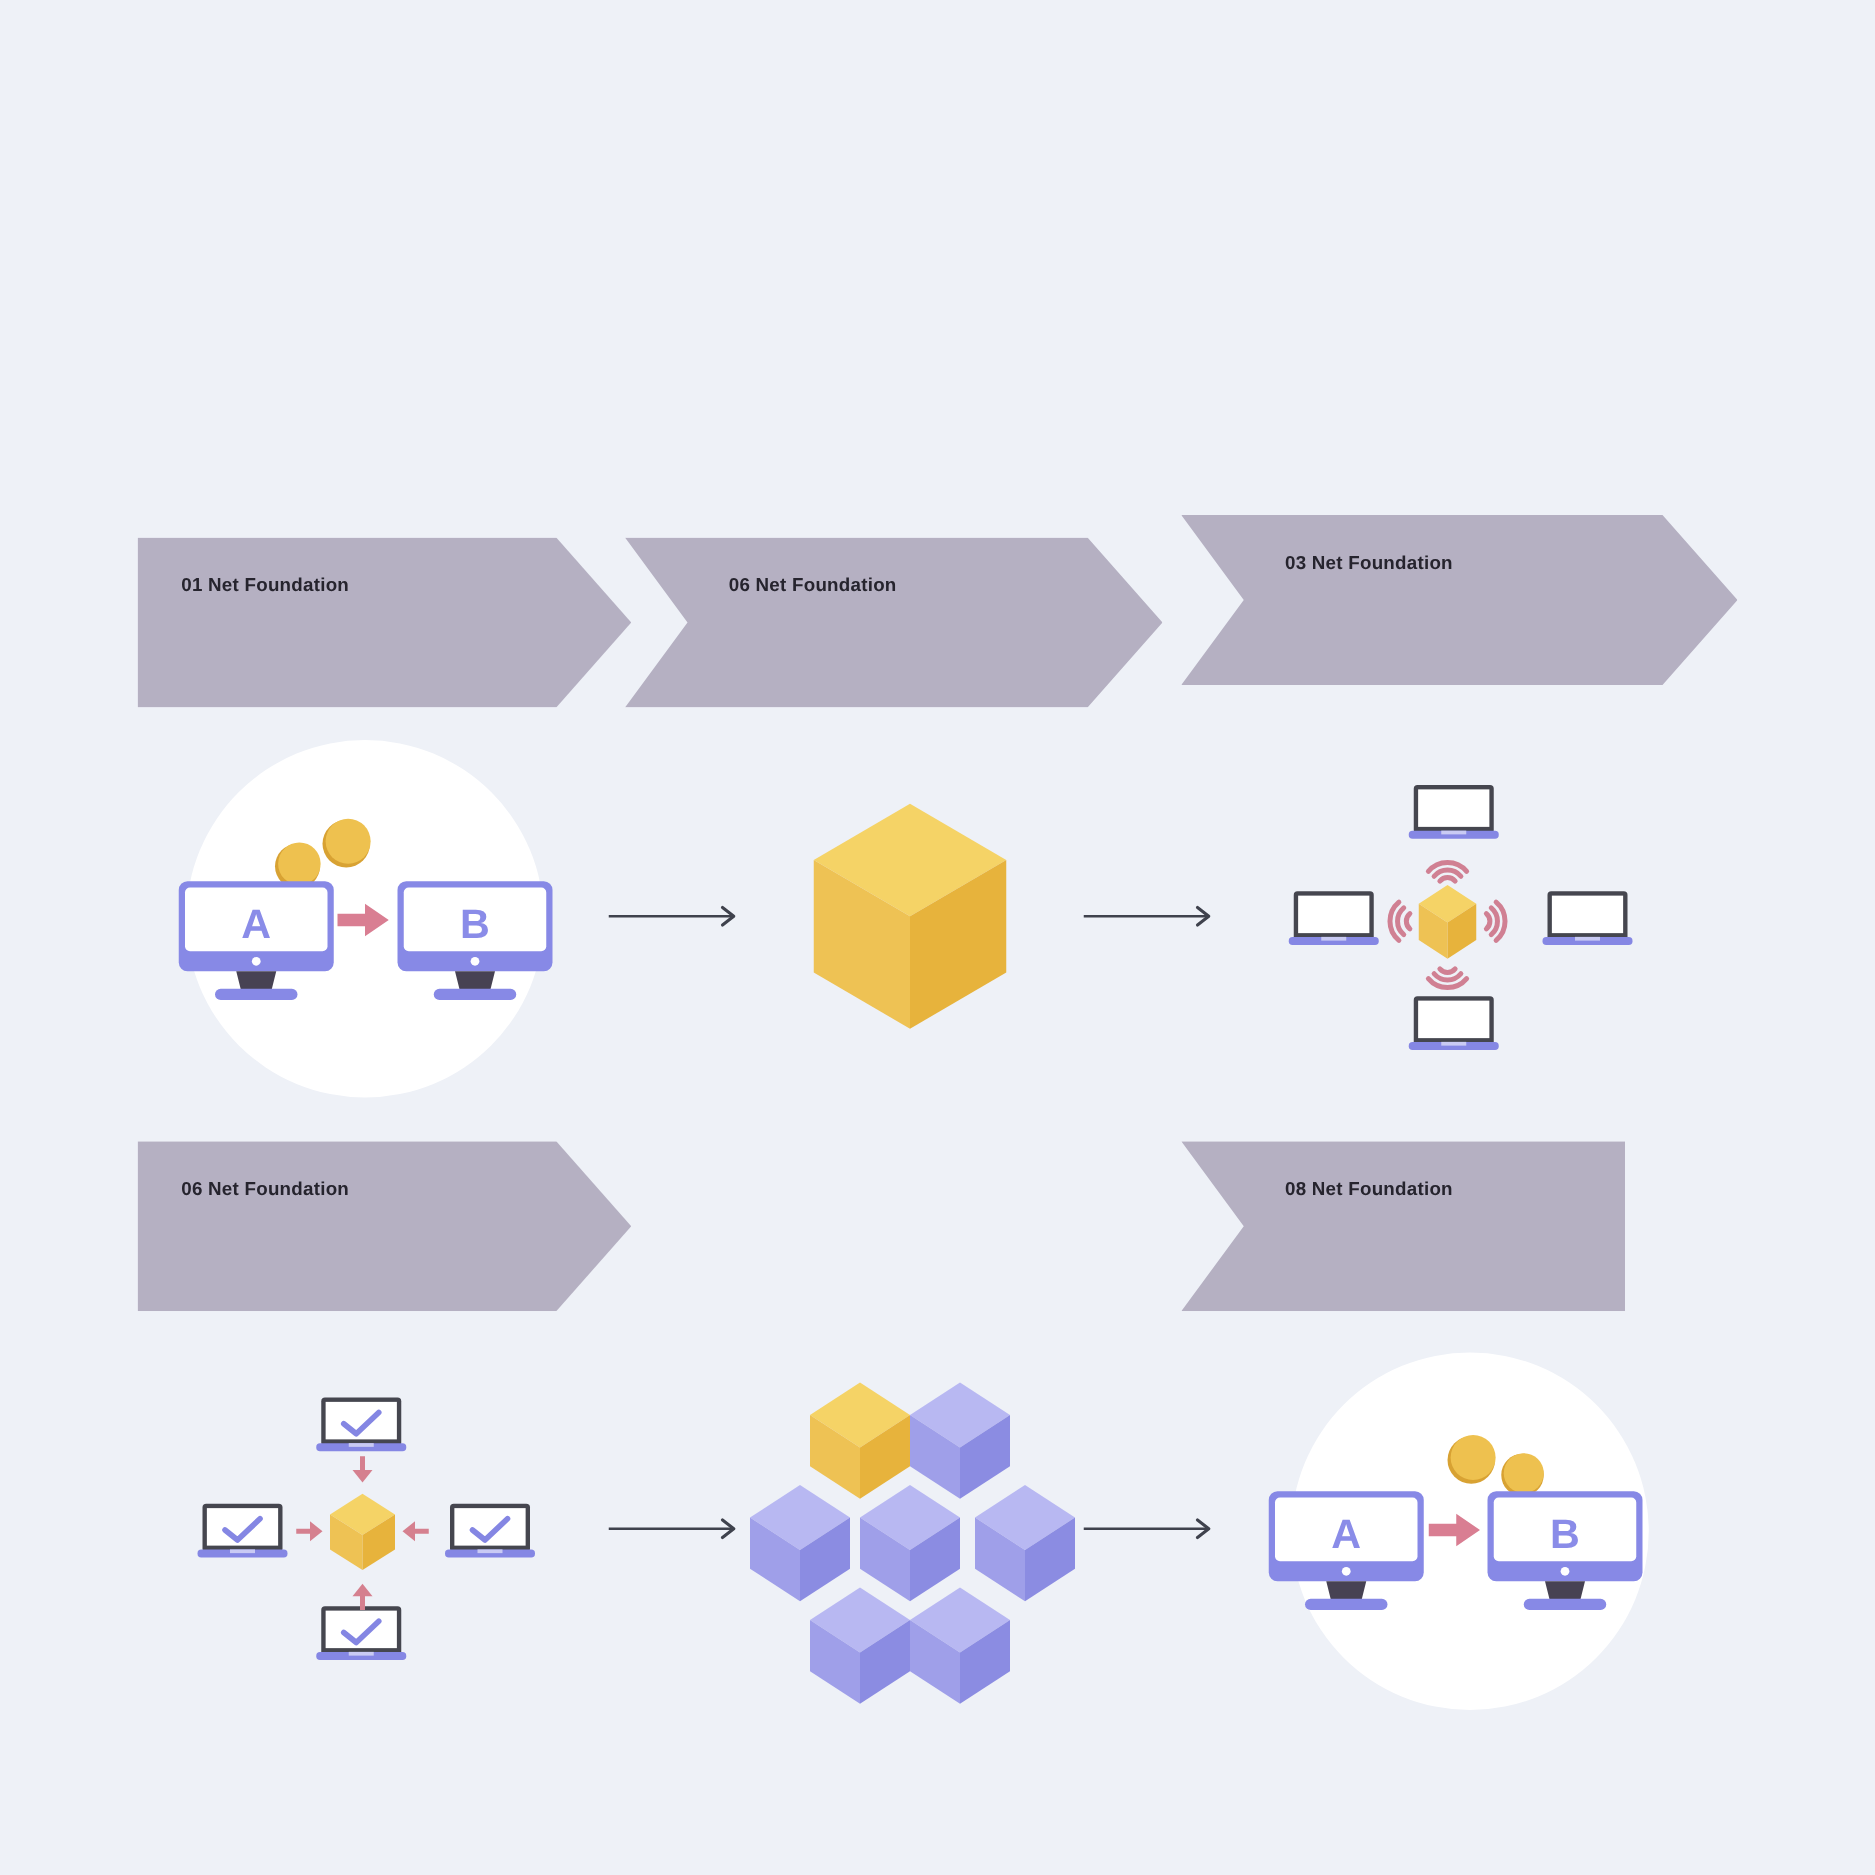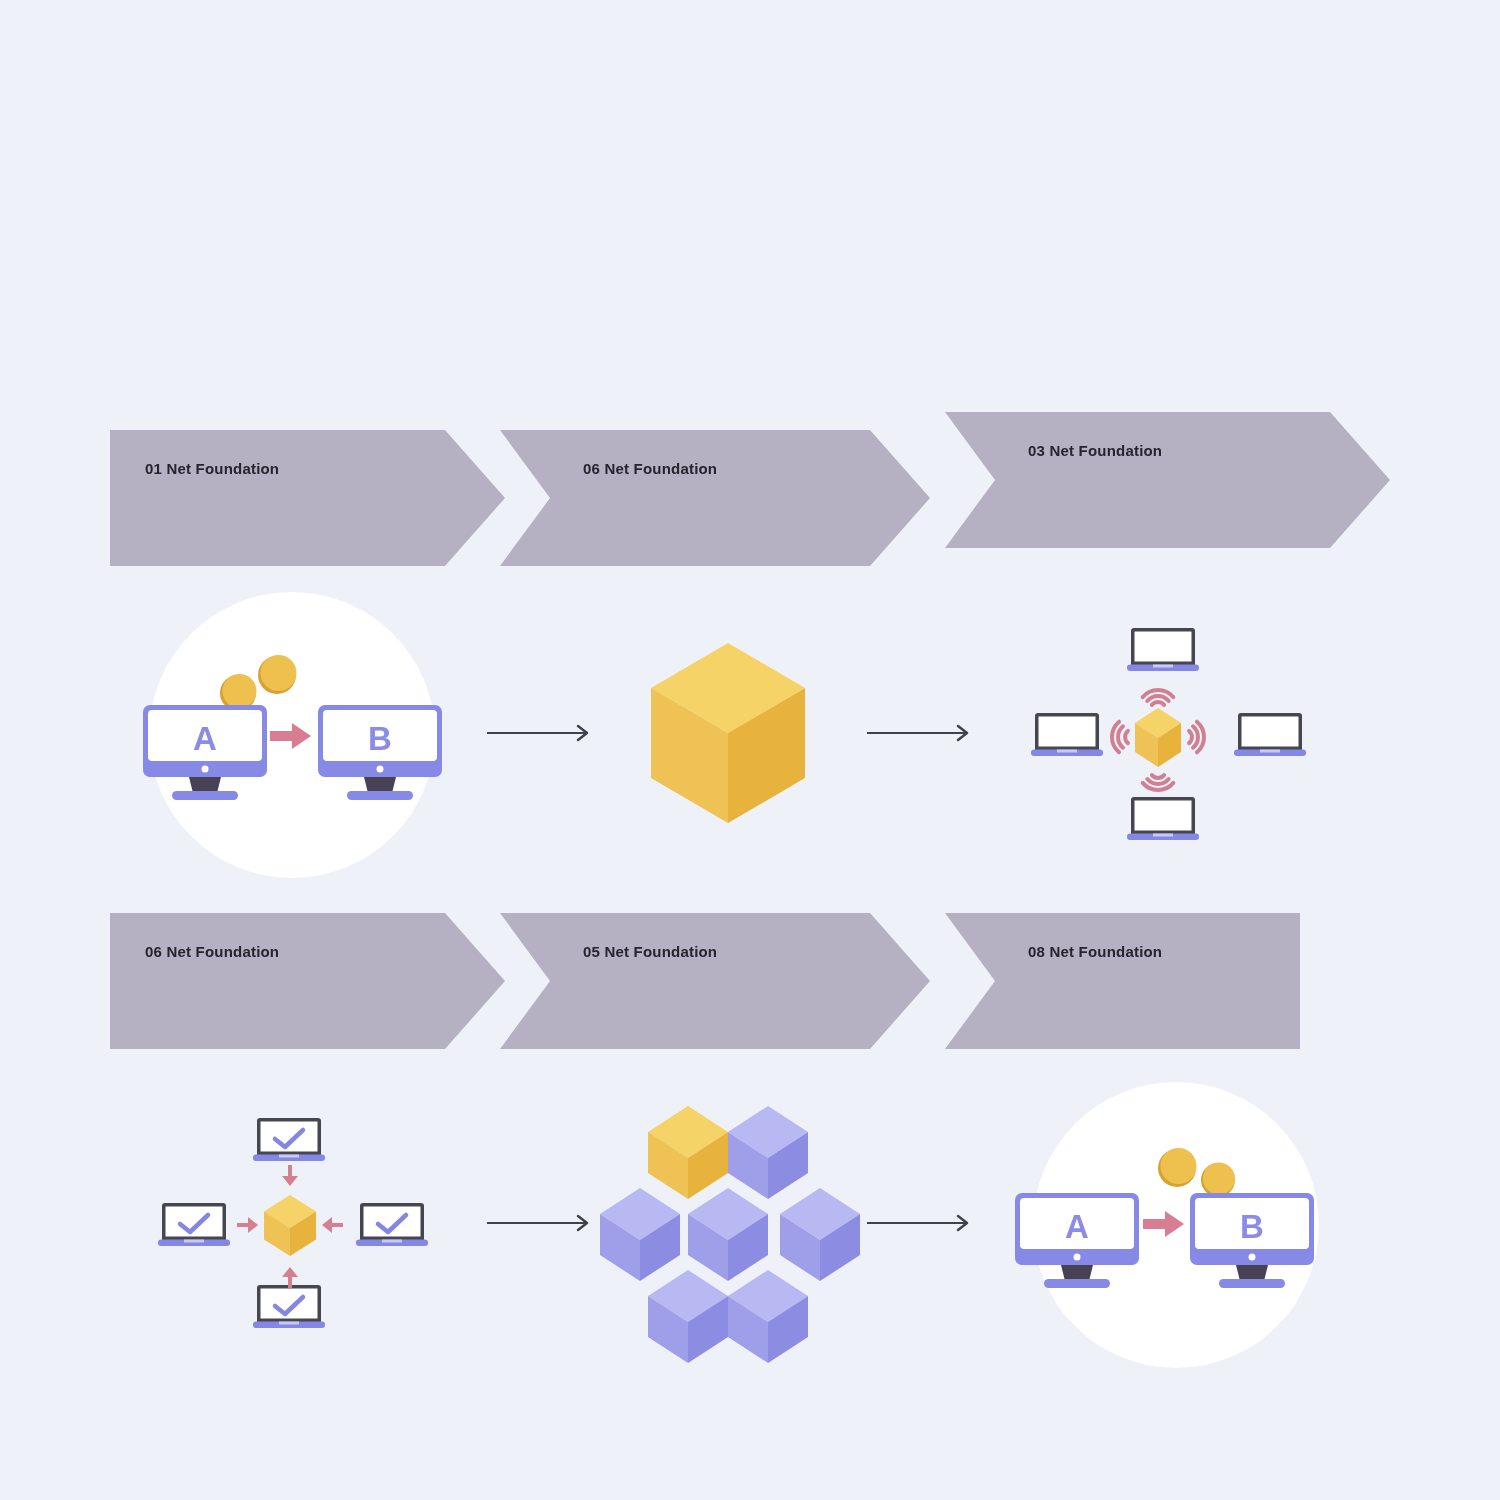--- a/index.html
+++ b/index.html
@@ -141,23 +141,20 @@
       <path class="wifi" d="M176.9 106.7 A20 20 0 0 1 176.9 137.3"></path>
       <path class="wifi" d="M131.9 160.1 A8 8 0 0 0 144.1 160.1"></path>
       <path class="wifi" d="M127.3 164.0 A14 14 0 0 0 148.7 164.0"></path>
       <path class="wifi" d="M122.7 167.9 A20 20 0 0 0 153.3 167.9"></path>
     </g>
   </svg>
 
   <div class="banner banner--point pl35" style="left:110px;top:913px;width:395px;">
     <span>06 Net Foundation</span>
   </div>
-  <div class="banner banner--notch-point pl83" style="left:500px;top:913px;width:430px;">
-    <span>05 Net Foundation</span>
-  </div>
   <div class="banner banner--notch-flat pl83" style="left:945px;top:913px;width:355px;">
     <span>08 Net Foundation</span>
   </div>
 
   <svg class="illus" style="left:145px;top:1105px;" width="290" height="230" viewBox="0 0 290 230">
     <g transform="translate(108,13)">
       <rect class="lap-frame" x="4" y="0" width="64" height="39" rx="3"></rect>
       <rect class="lap-screen" x="7.5" y="3.5" width="57" height="30"></rect>
       <rect class="lap-base" x="0" y="36.5" width="72" height="6.5" rx="3"></rect>
       <rect class="lap-notch" x="26" y="36.5" width="20" height="3"></rect>

